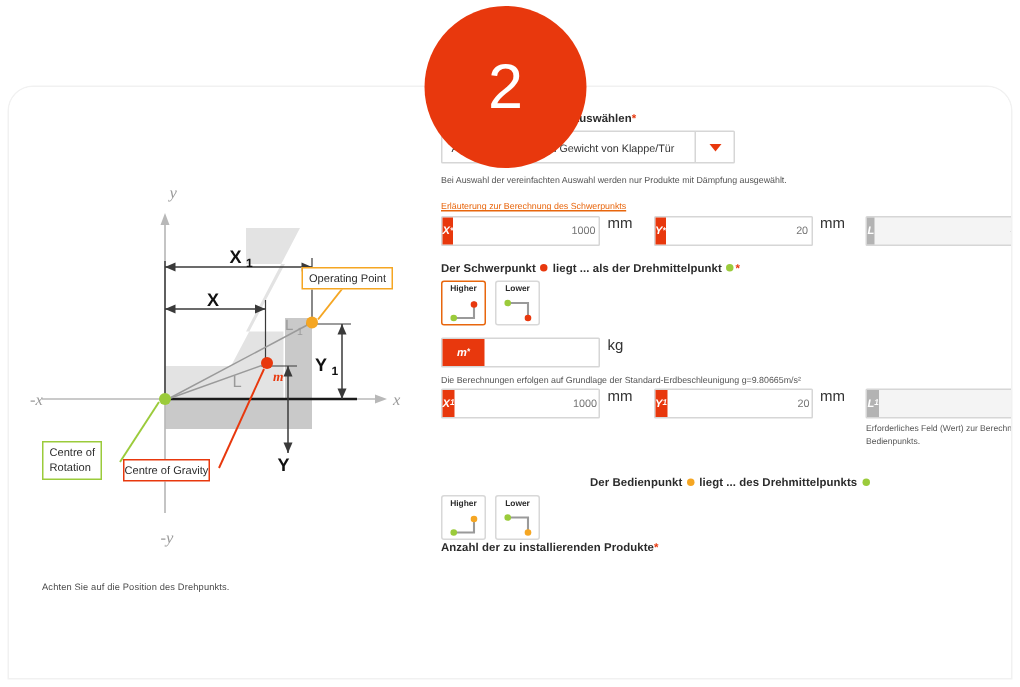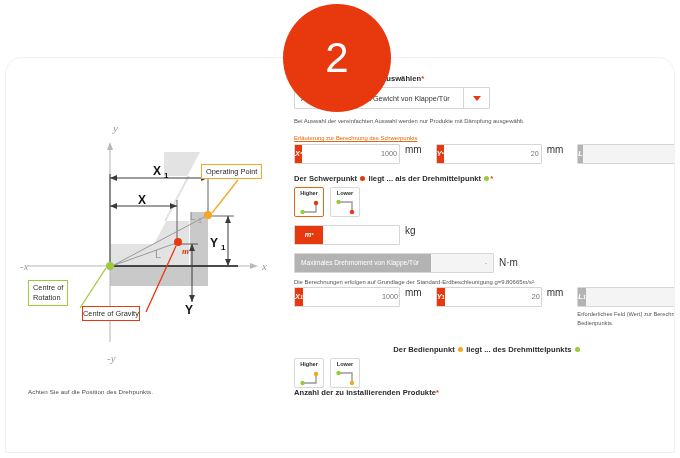--- a/index.html
+++ b/index.html
@@ -310,25 +310,25 @@
             <circle cx="194" cy="99" r="4" fill="#f5a623"></circle>
             <circle cx="164" cy="126" r="4" fill="#e8380d"></circle>
             <circle cx="96" cy="150" r="4" fill="#9bcb3b"></circle>
 
             <line x1="198" y1="97" x2="224" y2="64" stroke="#f5a623" stroke-width="1.3"></line>
             <line x1="92" y1="152" x2="66" y2="192" stroke="#9bcb3b" stroke-width="1.3"></line>
             <line x1="162" y1="130" x2="132" y2="196" stroke="#e8380d" stroke-width="1.3"></line>
           </svg>
 
           
-          <div style="position:absolute;left:187px;top:48px;border:1.3px solid #f5a623;background:#ffffff;padding:2px 4px;font-size:7.4px;color:#2b2b2b;white-space:nowrap;">
+          <div style="position:absolute;left:187px;top:62px;border:1.3px solid #f5a623;background:#ffffff;padding:2px 4px;font-size:7.4px;color:#2b2b2b;white-space:nowrap;">
             <span>Operating Point</span>
           </div>
 
-          <div style="position:absolute;left:14px;top:164px;border:1.3px solid #9bcb3b;background:#ffffff;padding:2px 4px;font-size:7.4px;color:#2b2b2b;line-height:1.35;">
+          <div style="position:absolute;left:14px;top:178px;border:1.3px solid #9bcb3b;background:#ffffff;padding:2px 4px;font-size:7.4px;color:#2b2b2b;line-height:1.35;">
             <div>Centre of</div>
             <div>Rotation</div>
           </div>
 
           <div style="position:absolute;left:68px;top:190px;border:1.3px solid #e8380d;background:#ffffff;padding:2px 0;font-size:7.4px;color:#2b2b2b;white-space:nowrap;">
             <span>Centre of Gravity</span>
           </div>
         </div>
 
         <div class="caption">Achten Sie auf die Position des Drehpunkts.</div>
@@ -413,27 +413,20 @@
           <div class="igroup" style="width:106px;">
             <div class="iprefix">
                 <span>m</span>
                 <span style="font-size:5.5px;vertical-align:super;">*</span>
               </div>
           </div>
           <span class="unit">kg</span>
         </div>
 
         
-        <div class="row" style="margin-top:8px;align-items:center;">
-          <div class="dselect">
-            <div class="dselect-text">Maximales Drehmoment von Klappe/Tür</div>
-            <div class="dselect-rest">-</div>
-          </div>
-          <span class="unit">N·m</span>
-        </div>
 
         <p class="note" style="margin-top:5px;">Die Berechnungen erfolgen auf Grundlage der Standard-Erdbeschleunigung g=9.80665m/s²</p>
 
         
 
         <div class="row">
           <div>
             <div class="row">
               <div class="igroup" style="width:106px;">
                 <div class="iprefix">

